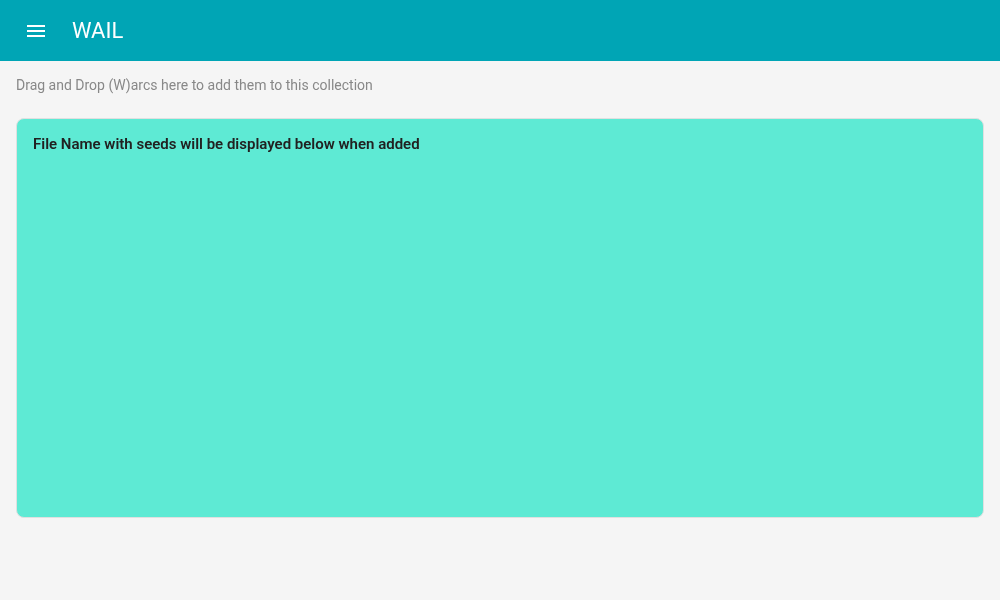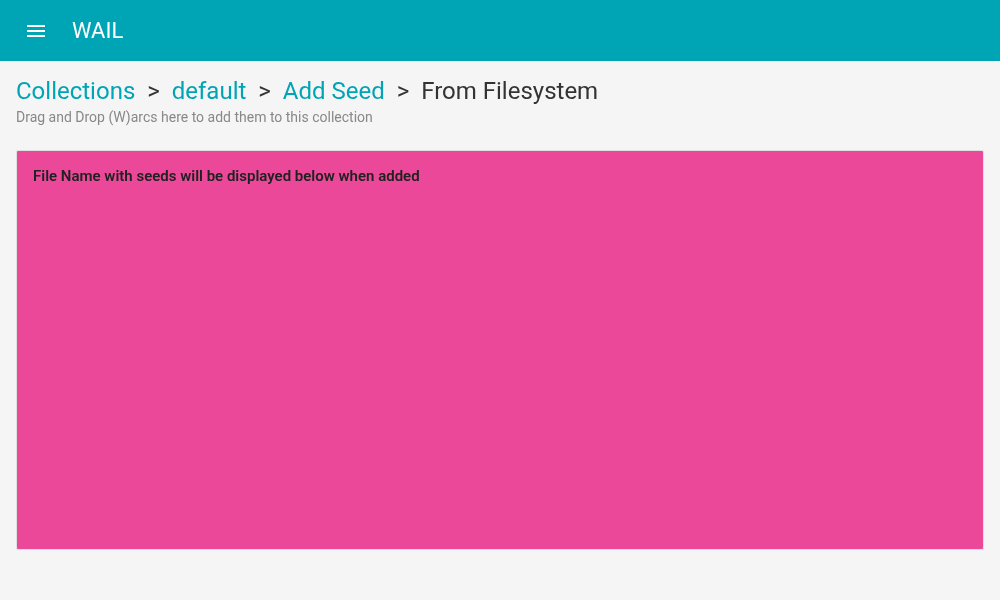--- a/index.html
+++ b/index.html
@@ -62,23 +62,23 @@
     }
     .breadcrumb .current {
       color: #333;
     }
     .subtitle {
       font-size: 14px;
       color: #888;
       margin-bottom: 25px;
     }
     .drop-card {
-      background: #ec4899;
+      background: #5eead4;
       border: 1px solid #e0e0e0;
-      border-radius: 2px;
+      border-radius: 8px;
       padding: 16px;
       min-height: 400px;
     }
     .drop-card-header {
       font-size: 15px;
       font-weight: 600;
       color: #212121;
     }
   </style>
 </head>
@@ -87,26 +87,17 @@
 <div class="app-bar">
   <button class="menu-button">
     <svg viewBox="0 0 24 24">
       <path d="M3 18h18v-2H3v2zm0-5h18v-2H3v2zm0-7v2h18V6H3z"></path>
     </svg>
   </button>
   <span class="app-title">WAIL</span>
 </div>
 
 <div class="content">
-  <div class="breadcrumb">
-    <a>Collections</a>
-    <span class="separator">&gt;</span>
-    <a>default</a>
-    <span class="separator">&gt;</span>
-    <a>Add Seed</a>
-    <span class="separator">&gt;</span>
-    <span class="current">From Filesystem</span>
-  </div>
   <div class="subtitle">Drag and Drop (W)arcs here to add them to this collection</div>
   <div class="drop-card">
     <div class="drop-card-header">File Name with seeds will be displayed below when added</div>
   </div>
 </div>
 
 </body></html>

